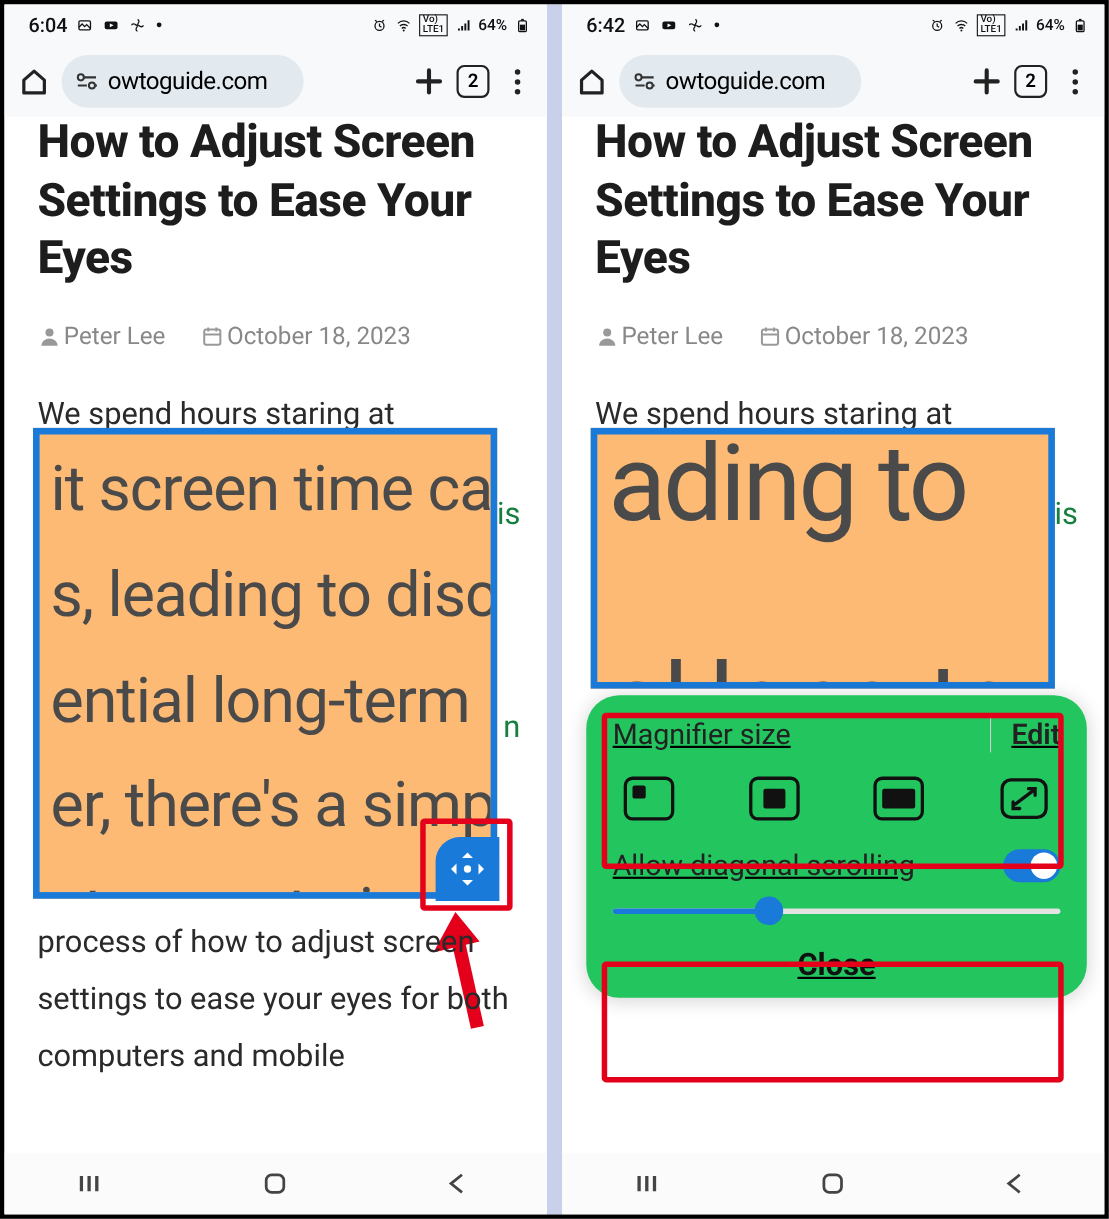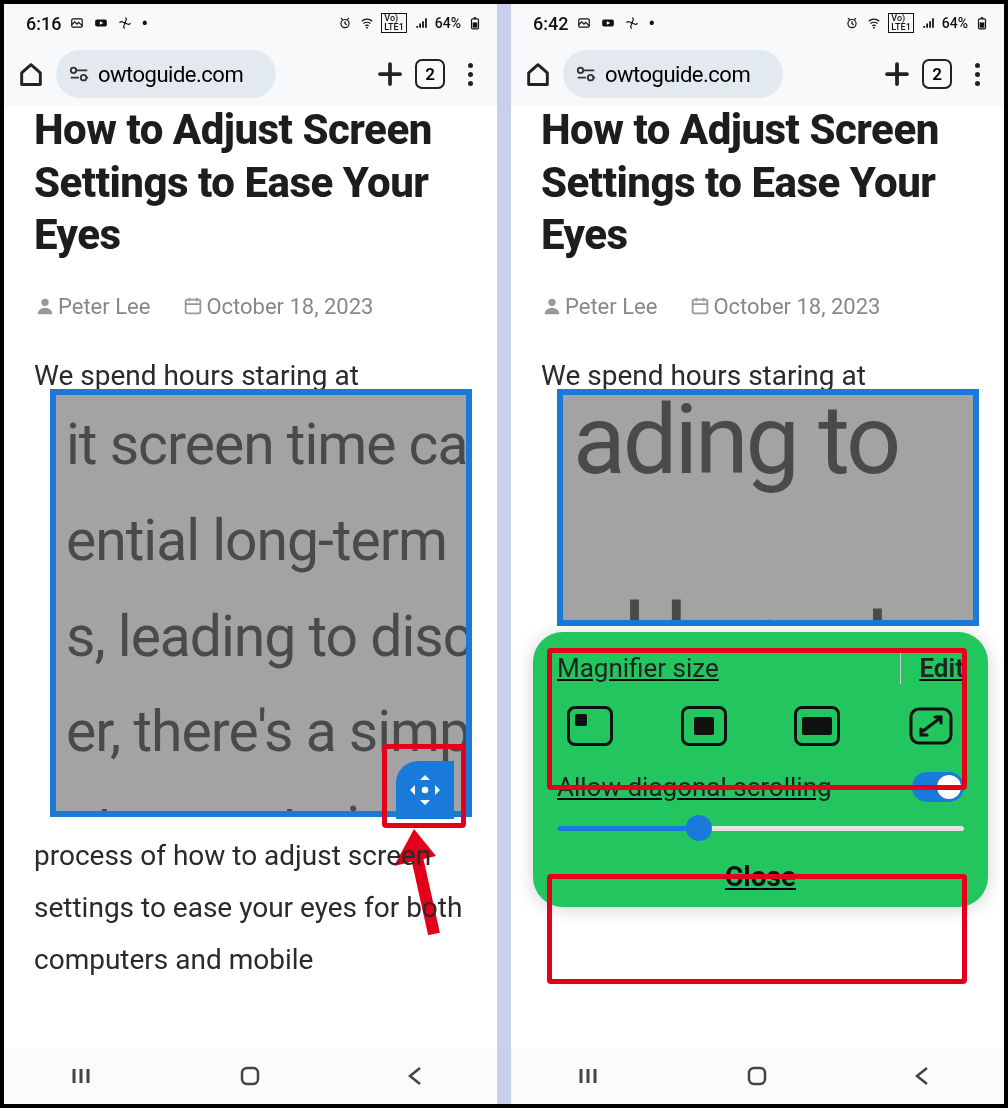--- a/index.html
+++ b/index.html
@@ -106,23 +106,22 @@
     font-size:28px;
     color:#2a2a2a;
     line-height:1.85;
     margin-top:6px;
   }
   
   .magnifier {
     position:absolute;
     left:26px;
     border:6px solid #1a7ad9;
-    background:#a3a3a3;
+    background:#fdba74;
     overflow:hidden;
-    margin-left:20px;
   }
   .mag-content {
     font-size:57px;
     line-height:1.68;
     color:#4a4a4a;
     letter-spacing:-1px;
     padding:2px 8px 0 10px;
     white-space:nowrap;
   }
   .mag-content.big {
@@ -207,21 +206,21 @@
   .slider-fill{ position:absolute; left:0; top:8px; height:5px; background:#1a7ad9; border-radius:3px; }
   .slider-thumb{ position:absolute; top:-3px; width:26px;height:26px; background:#1a7ad9; border-radius:50%; }
   .close-btn{ margin-top:22px; text-align:center; font-size:28px; font-weight:700; color:#111; }
 </style>
 </head>
 <body>
 
 <div class="phone">
   <div class="status-bar">
     <div class="status-left">
-      <span>6:16</span>
+      <span>6:04</span>
       <svg class="mini-ico" viewBox="0 0 24 24">
           <rect x="3" y="5" width="18" height="14" rx="2" fill="none" stroke="#111" stroke-width="2"></rect>
           <path d="M3 15l5-5 4 4 3-3 6 6" fill="none" stroke="#111" stroke-width="2"></path>
         </svg>
       <svg class="mini-ico" viewBox="0 0 24 24">
           <rect x="2" y="6" width="20" height="12" rx="3" fill="#111"></rect>
           <path d="M10 9l6 3-6 3z" fill="#fff"></path>
         </svg>
       <svg class="mini-ico" viewBox="0 0 24 24">
           <circle cx="12" cy="12" r="2" fill="#111"></circle>
@@ -297,22 +296,22 @@
         </div>
     </div>
     <div class="intro">We spend hours staring at</div>
     <span class="bg-trail" style="top:346px;">is</span>
     <span class="bg-trail" style="top:540px;">n</span>
   </div>
 
   <div class="magnifier" style="top:385px; width:422px; height:428px;">
     <div class="mag-content">
       <div>it screen time ca</div>
+      <div>s, leading to disc</div>
       <div>ential long-term</div>
-      <div>s, leading to disc</div>
       <div>er, there's a simpl</div>
       <div>ate eye strain –</div>
     </div>
   </div>
   <div class="move-handle" style="left:392px; top:757px;">
     <svg viewBox="0 0 24 24">
         <path d="M12 3l-3 3h6zM12 21l3-3H9zM3 12l3-3v6zM21 12l-3 3V9z" fill="#fff"></path>
         <circle cx="12" cy="12" r="2" fill="#fff"></circle>
       </svg>
   </div>

